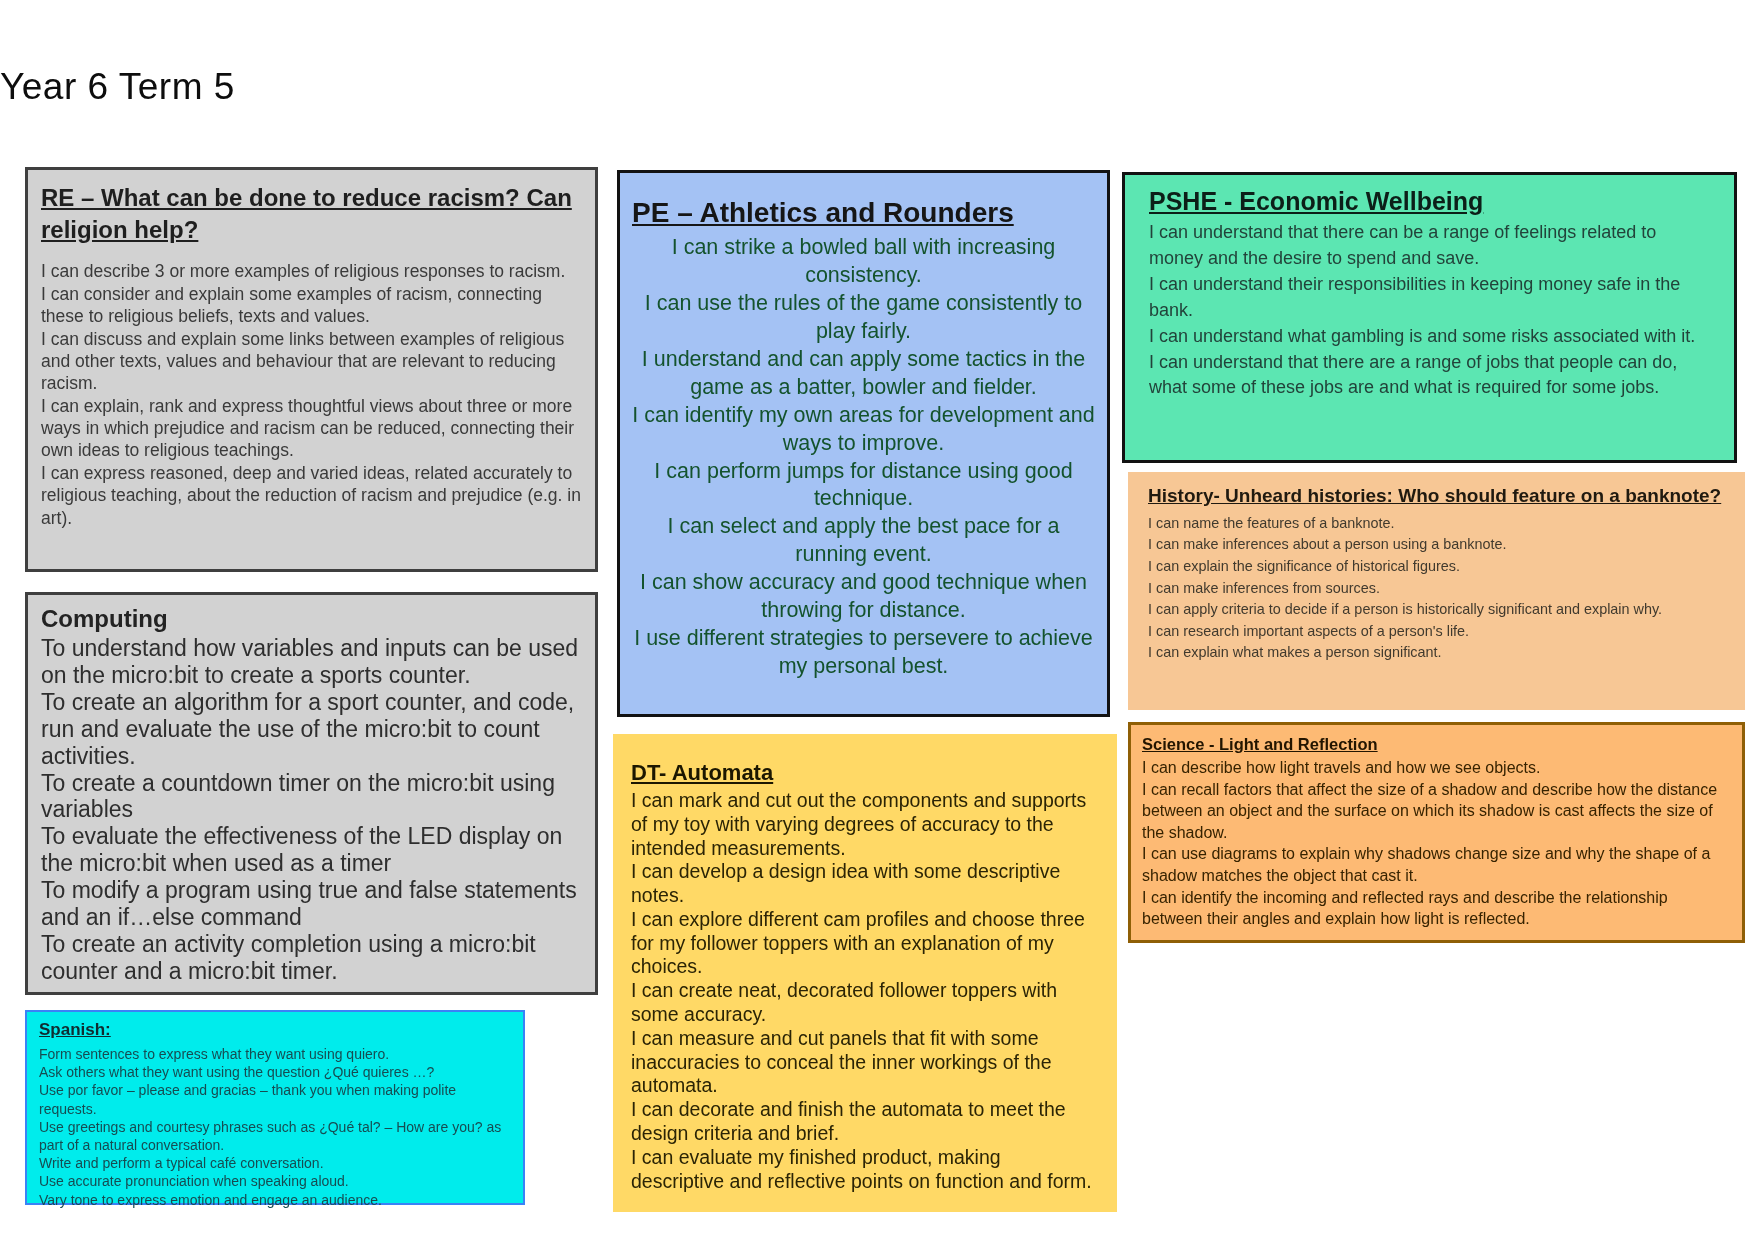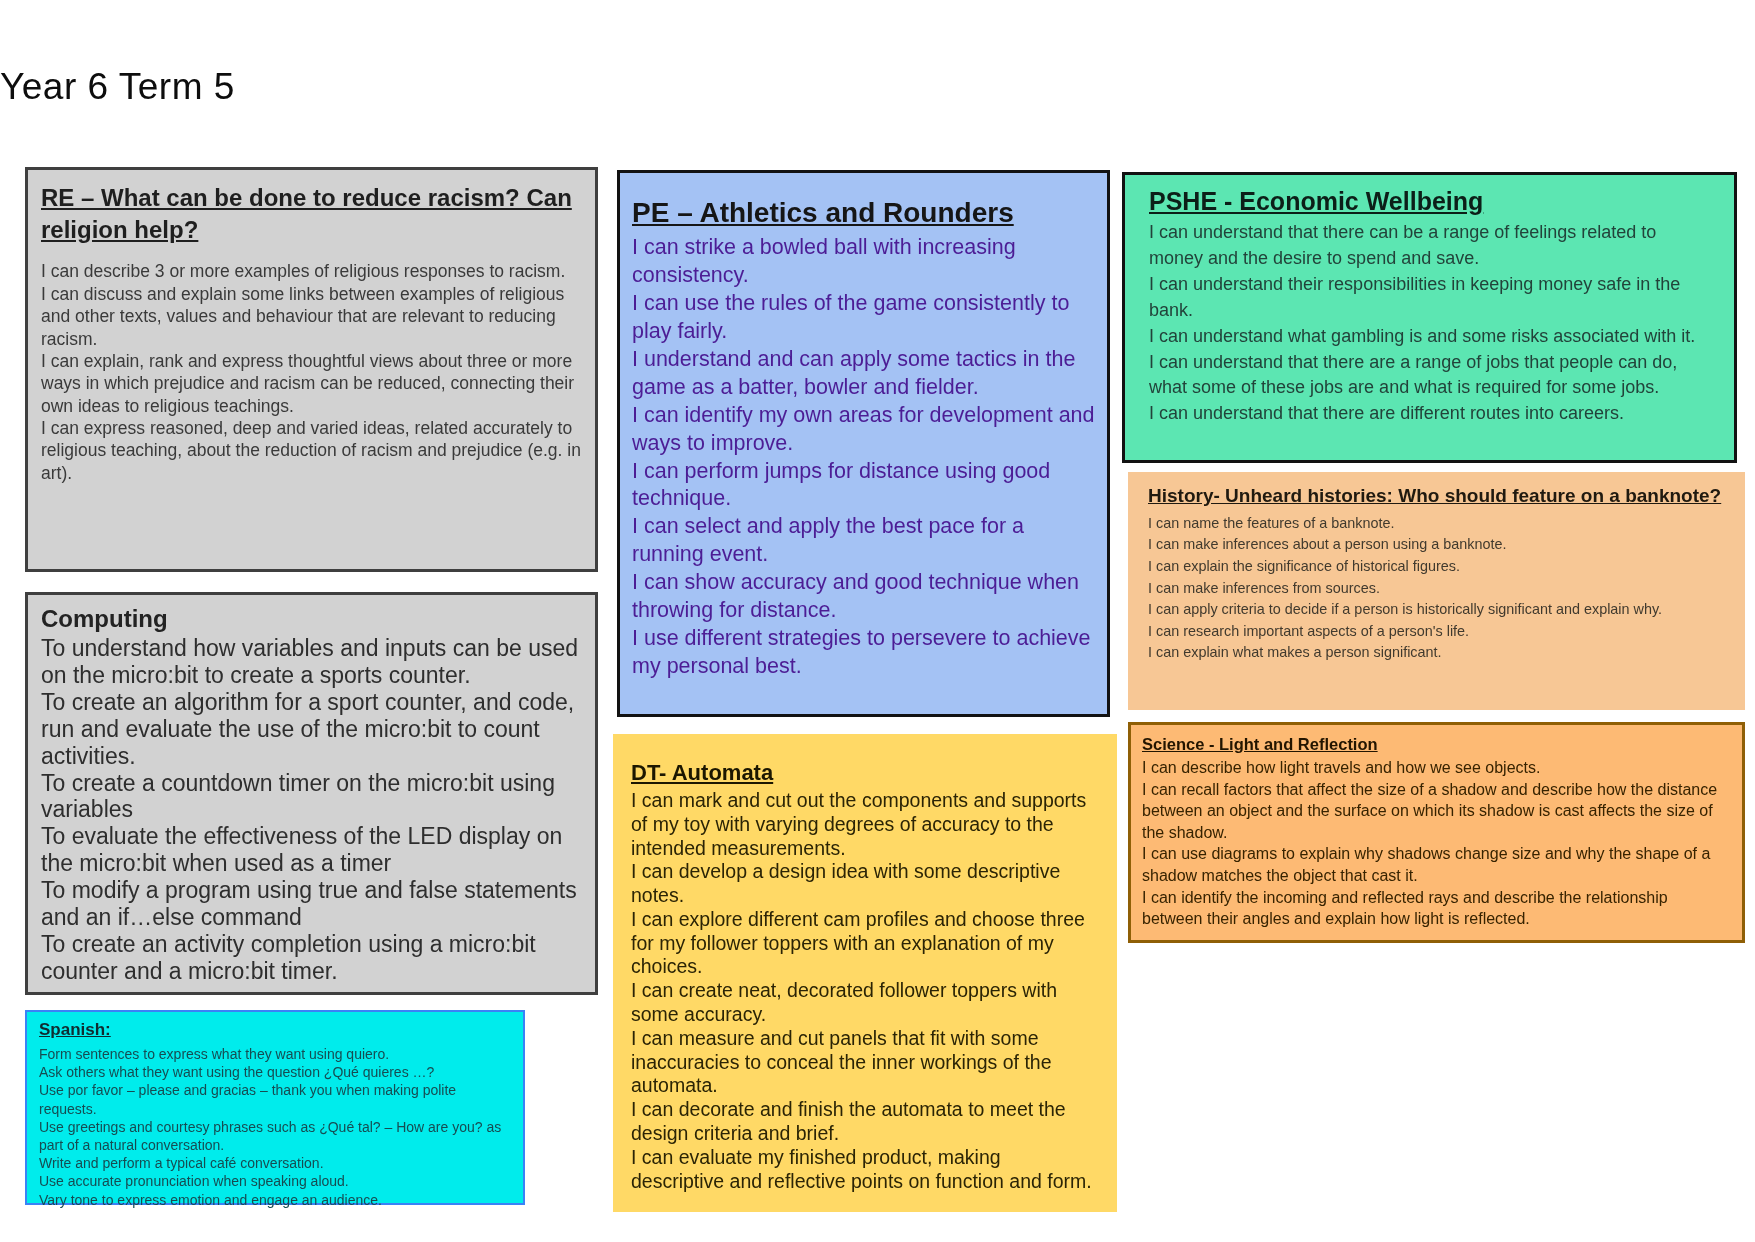--- a/index.html
+++ b/index.html
@@ -31,21 +31,21 @@
   
   .spanish { left:25px; top:1010px; width:500px; height:195px;
         background:#00ecec; border:2px solid #3b82f6; padding:8px 12px; }
   .spanish h2 { font-size:17px; color:#102c30; margin-bottom:5px; }
   .spanish p  { font-size:14px; line-height:1.3; color:#164c52; }
 
   
   .pe { left:617px; top:170px; width:493px; height:547px;
         background:#a4c2f4; border:3px solid #121212; padding:24px 12px 12px 12px; }
   .pe h2 { font-size:28px; color:#161616; margin-bottom:5px; }
-  .pe p  { font-size:21.5px; line-height:1.3; color:#4c1d95; }
+  .pe p  { font-size:21.5px; line-height:1.3; color:#14532d;text-align:center; }
 
   
   .dt { left:613px; top:734px; width:504px; height:478px;
         background:#ffd966; padding:26px 18px; }
   .dt h2 { font-size:22px; color:#1c1700; margin-bottom:3px; }
   .dt p  { font-size:19.5px; line-height:1.22; color:#2b2405; }
 
   
   .pshe { left:1122px; top:172px; width:615px; height:291px;
         background:#5ce6b2; border:3px solid #121212; padding:12px 24px; }
@@ -68,20 +68,21 @@
 </head>
 <body>
 
 <div class="page">
 
   <div class="title">Year 6 Term 5</div>
 
   <section class="box re">
     <h2 class="u">RE – What can be done to reduce racism? Can religion help?</h2>
     <p>I can describe 3 or more examples of religious responses to racism.</p>
+    <p>I can consider and explain some examples of racism, connecting these to religious beliefs, texts and values.</p>
     <p>I can discuss and explain some links between examples of religious and other texts, values and behaviour that are relevant to reducing racism.</p>
     <p>I can explain, rank and express thoughtful views about three or more ways in which prejudice and racism can be reduced, connecting their own ideas to religious teachings.</p>
     <p>I can express reasoned, deep and varied ideas, related accurately to religious teaching, about the reduction of racism and prejudice (e.g. in art).</p>
   </section>
 
   <section class="box computing">
     <h2>Computing</h2>
     <p>To understand how variables and inputs can be used on the micro:bit to create a sports counter.</p>
     <p>To create an algorithm for a sport counter, and code, run and evaluate the use of the micro:bit to count activities.</p>
     <p>To create a countdown timer on the micro:bit using variables</p>
@@ -123,21 +124,20 @@
     <p>I can decorate and finish the automata to meet the design criteria and brief.</p>
     <p>I can evaluate my finished product, making descriptive and reflective points on function and form.</p>
   </section>
 
   <section class="box pshe">
     <h2 class="u">PSHE - Economic Wellbeing</h2>
     <p>I can understand that there can be a range of feelings related to money and the desire to spend and save.</p>
     <p>I can understand their responsibilities in keeping money safe in the bank.</p>
     <p>I can understand what gambling is and some risks associated with it.</p>
     <p>I can understand that there are a range of jobs that people can do, what some of these jobs are and what is required for some jobs.</p>
-    <p>I can understand that there are different routes into careers.</p>
   </section>
 
   <section class="box history">
     <h2 class="u">History- Unheard histories: Who should feature on a banknote?</h2>
     <p>I can name the features of a banknote.</p>
     <p>I can make inferences about a person using a banknote.</p>
     <p>I can explain the significance of historical figures.</p>
     <p>I can make inferences from sources.</p>
     <p>I can apply criteria to decide if a person is historically significant and explain why.</p>
     <p>I can research important aspects of a person's life.</p>

